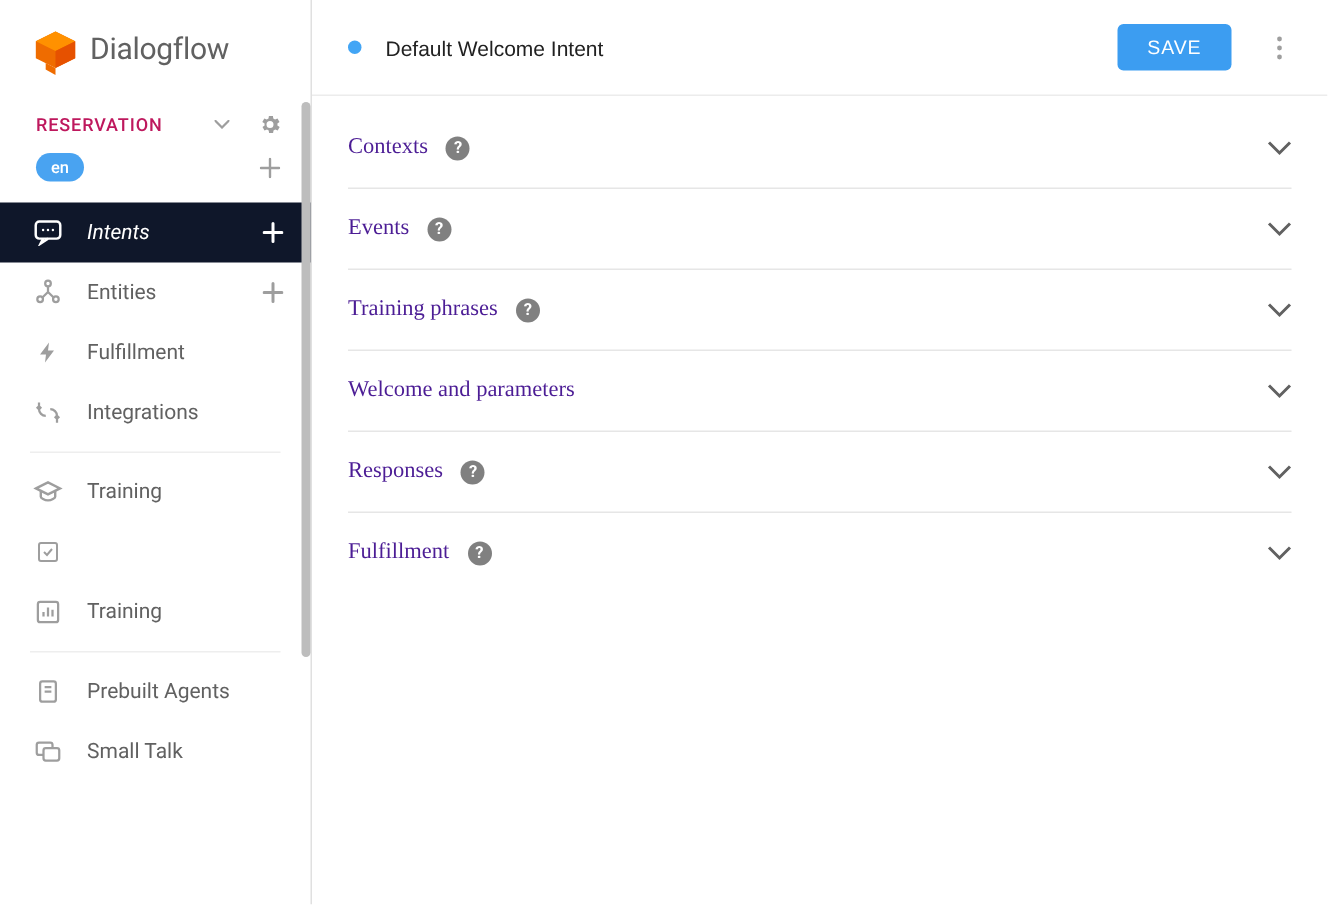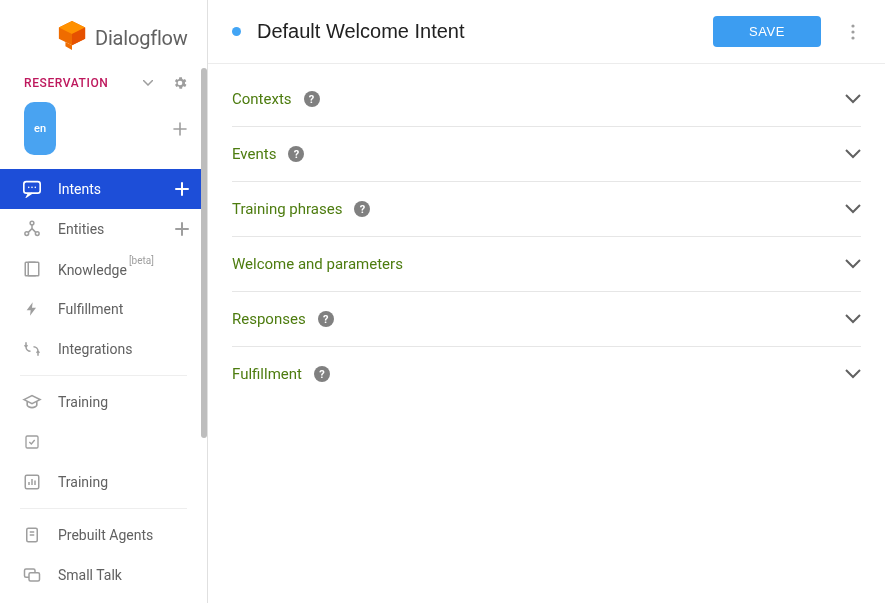--- a/index.html
+++ b/index.html
@@ -30,24 +30,23 @@
       background: transparent;
     }
     .scroll-thumb {
       position: absolute;
       right: 0; width: 6px;
       background: #bdbdbd;
       border-radius: 3px;
     }
     .logo-row {
       display: flex;
-      align-items: flex-end;
+      align-items: flex-start;
       gap: 8px;
       padding: 20px 18px 18px 22px;
-      margin-left: 35px;
     }
     .logo-cube {
       width: 30px; height: 30px;
       flex: none;
       position: relative;
     }
     .logo-cube svg { width: 30px; height: 30px; display: block; }
     .logo-text {
       font-size: 20px;
       color: #616161;
@@ -79,35 +78,36 @@
       align-items: center;
       justify-content: space-between;
       padding: 0 18px 14px 24px;
     }
     .lang-pill {
       background: #49a3f1;
       color: #fff;
       font-size: 11px;
       font-weight: 500;
       border-radius: 10px;
-      padding: 19px 10px;
+      padding: 2px 10px;
       line-height: 15px;
     }
     .nav-item, .nav-item-active {
       display: flex;
       align-items: center;
       padding: 10px 18px 10px 22px;
       gap: 16px;
       color: #616161;
       cursor: pointer;
       position: relative;
     }
     .nav-item-active {
-      background: #1d4ed8;
+      background: #0f172a;
       color: #fff;
+      font-style: italic;
     }
     .nav-label {
       flex: 1;
       font-size: 14px;
     }
     .nav-icon { width: 20px; height: 20px; display: inline-flex; align-items: center; justify-content: center; color: #9e9e9e; flex: none; }
     .nav-item-active .nav-icon { color: #fff; }
     .nav-plus { color: #9e9e9e; font-size: 18px; line-height: 14px; }
     .nav-item-active .nav-plus { color: #fff; }
     .beta { font-size: 10px; color: #9e9e9e; position: relative; top: -5px; margin-left: 2px; }
@@ -122,51 +122,51 @@
       border-bottom: 1px solid #ececec;
       gap: 16px;
     }
     .dot {
       width: 9px; height: 9px; border-radius: 50%; background: #42a5f5; flex: none;
     }
     .title-input {
       flex: 1;
       border: none;
       outline: none;
-      font-size: 20px;
+      font-size: 14px;
       color: #212121;
       font-weight: 400;
       background: transparent;
     }
     .save-btn {
       background: #3c9df1;
       color: #fff;
       font-size: 13px;
       font-weight: 500;
       letter-spacing: 0.6px;
       border: none;
-      padding: 8px 36px;
+      padding: 8px 20px;
       border-radius: 4px;
       cursor: pointer;
     }
     .more-btn {
       width: 32px; height: 32px; display: flex; align-items: center; justify-content: center; color: #9e9e9e; cursor: pointer;
     }
     .sections { padding: 8px 24px; }
     .section {
       border-bottom: 1px solid #e6e6e6;
       padding: 18px 0;
       display: flex;
       align-items: center;
       justify-content: space-between;
       cursor: pointer;
     }
     .section:last-child { border-bottom: none; }
     .section-left { display: flex; align-items: center; gap: 12px; }
-    .section-title { font-size: 15px; color: #4d7c0f; font-weight: 400; }
+    .section-title { font-size: 15px; color: #4c1d95; font-weight: 400; font-family: Liberation Serif, serif; }
     .help-circle {
       width: 16px; height: 16px; border-radius: 50%;
       background: #808080;
       color: #fff;
       font-size: 11px;
       font-weight: 700;
       display: inline-flex;
       align-items: center;
       justify-content: center;
       line-height: 1;
@@ -244,29 +244,20 @@
         </svg>
     </span>
     <span class="nav-label">Entities</span>
     <span class="nav-plus">
       <svg width="14" height="14" viewBox="0 0 14 14">
           <path d="M7 1v12M1 7h12" stroke="#9e9e9e" stroke-width="2" stroke-linecap="round"></path>
         </svg>
     </span>
   </div>
 
-  <div class="nav-item">
-    <span class="nav-icon">
-      <svg width="18" height="18" viewBox="0 0 24 24" fill="none" stroke="#9e9e9e" stroke-width="2">
-          <rect x="3" y="3" width="14" height="18" rx="1"></rect>
-          <rect x="7" y="3" width="14" height="18" rx="1" fill="#fff"></rect>
-        </svg>
-    </span>
-    <span class="nav-label"><span>Knowledge</span><sup class="beta">[beta]</sup></span>
-  </div>
 
   <div class="nav-item">
     <span class="nav-icon">
       <svg width="16" height="18" viewBox="0 0 24 24" fill="#9e9e9e">
           <path d="M13 2L4 14h6l-1 8 9-12h-6z"></path>
         </svg>
     </span>
     <span class="nav-label">Fulfillment</span>
   </div>
 

